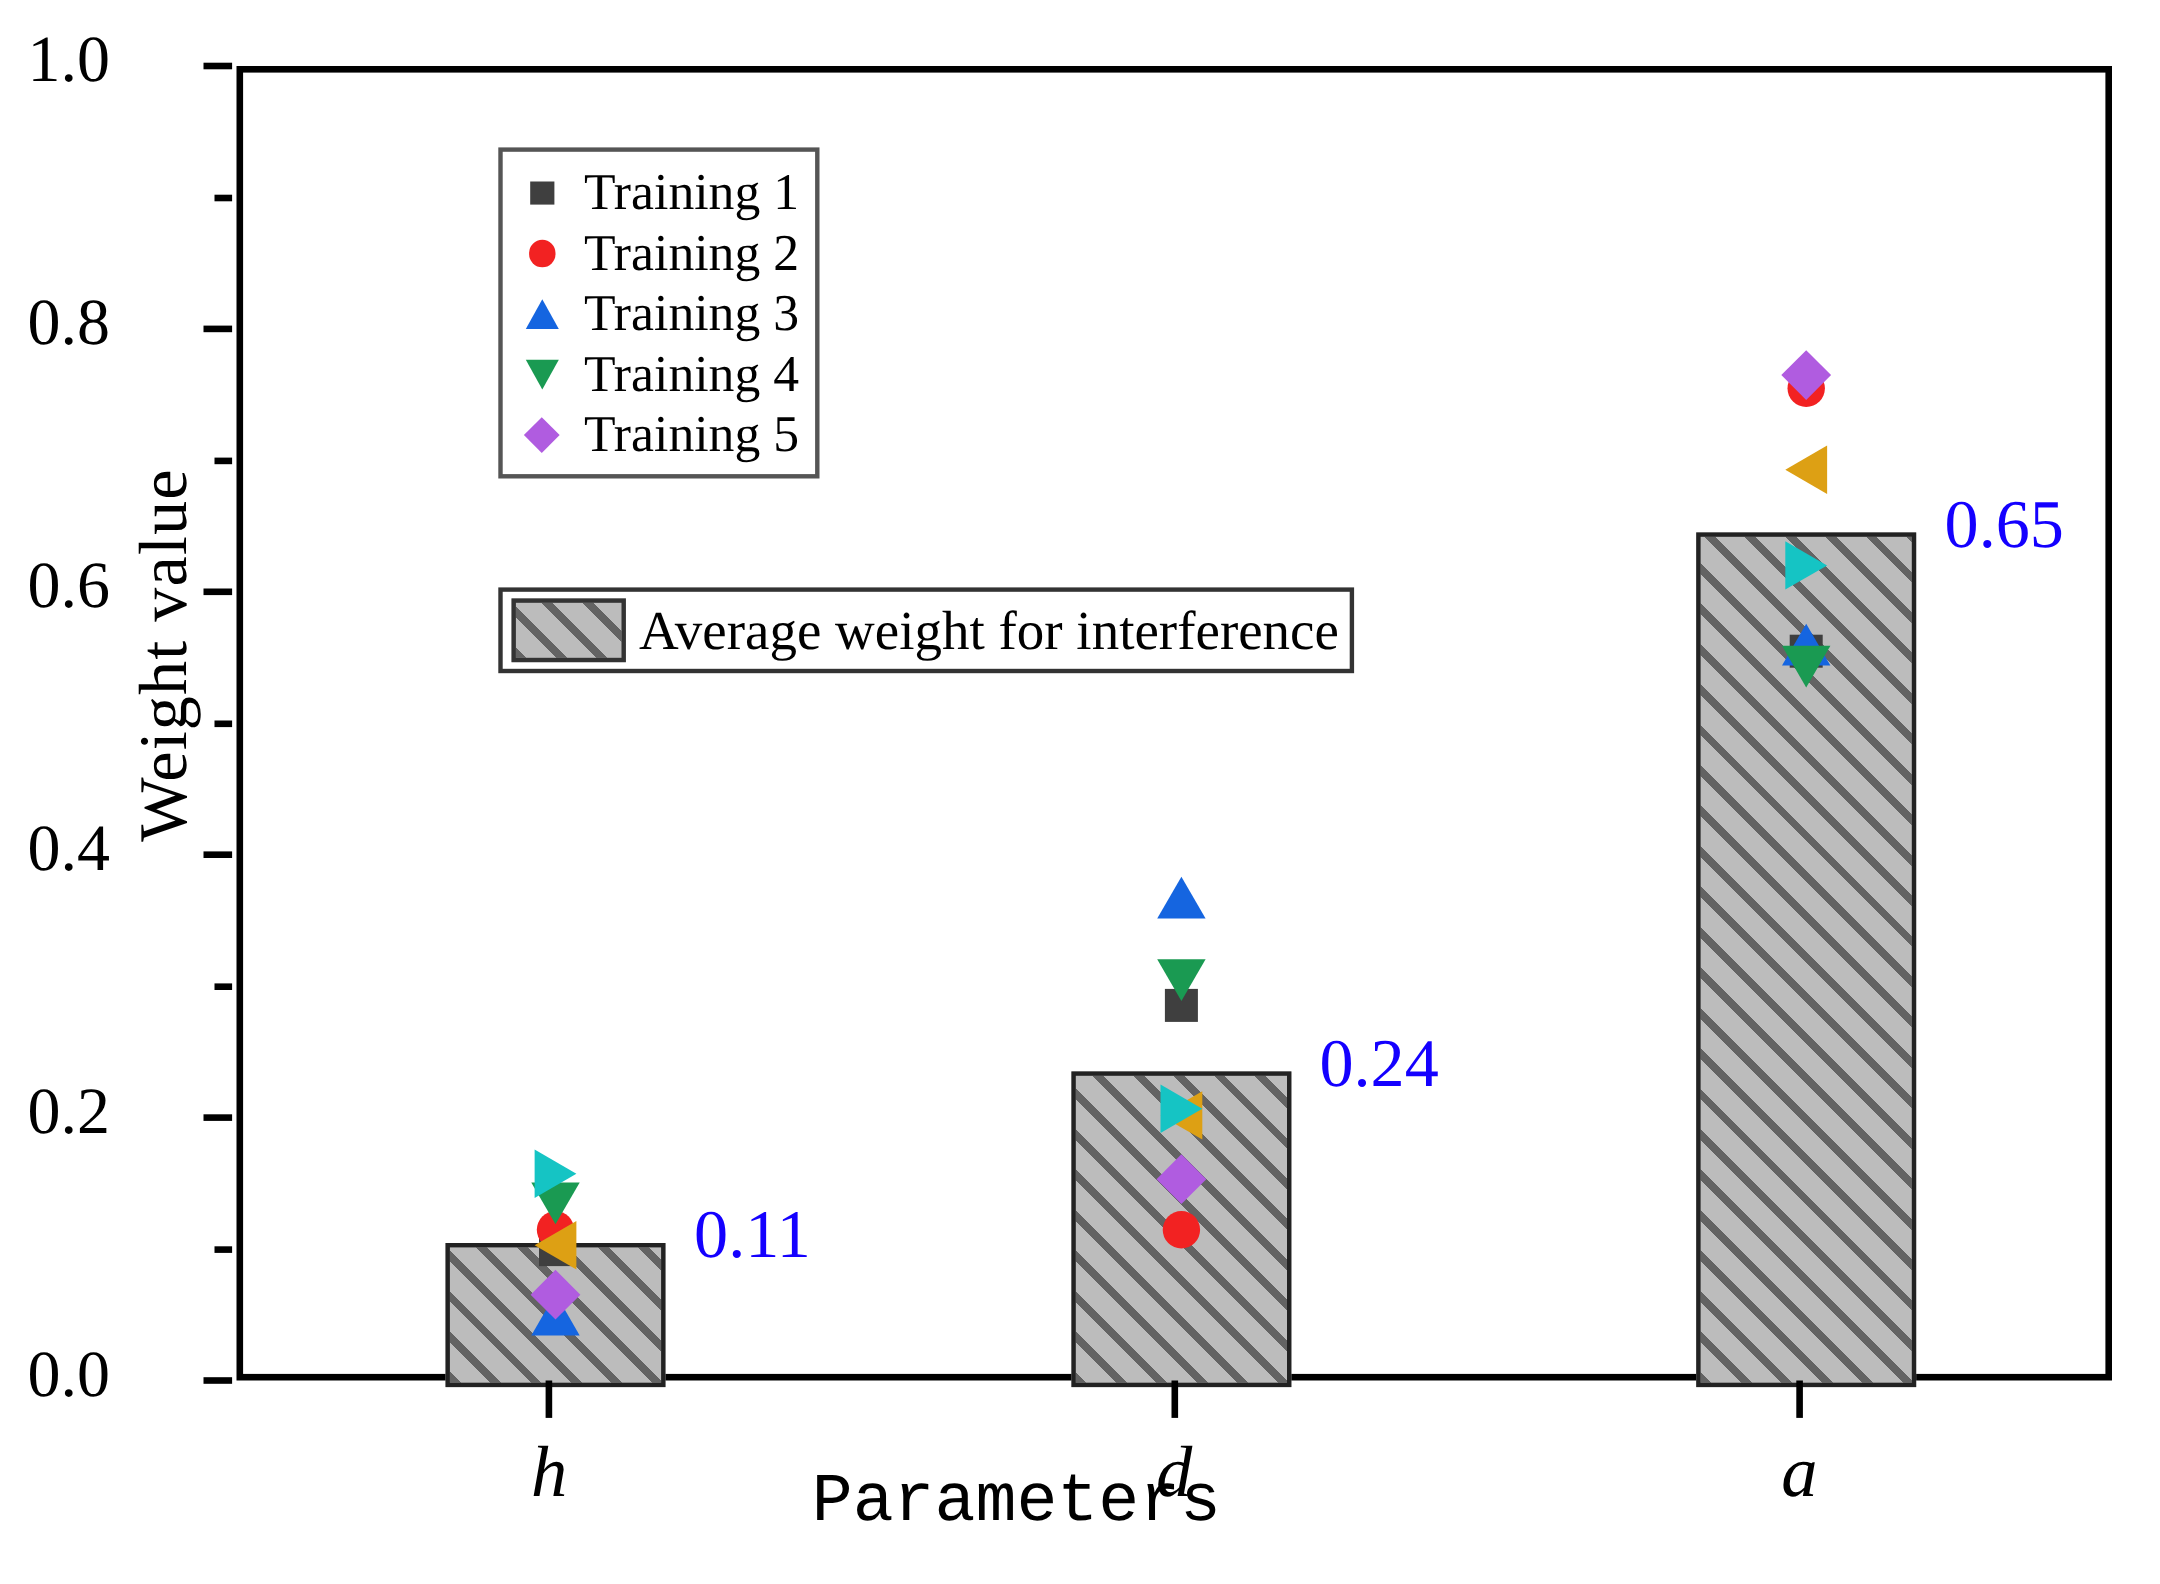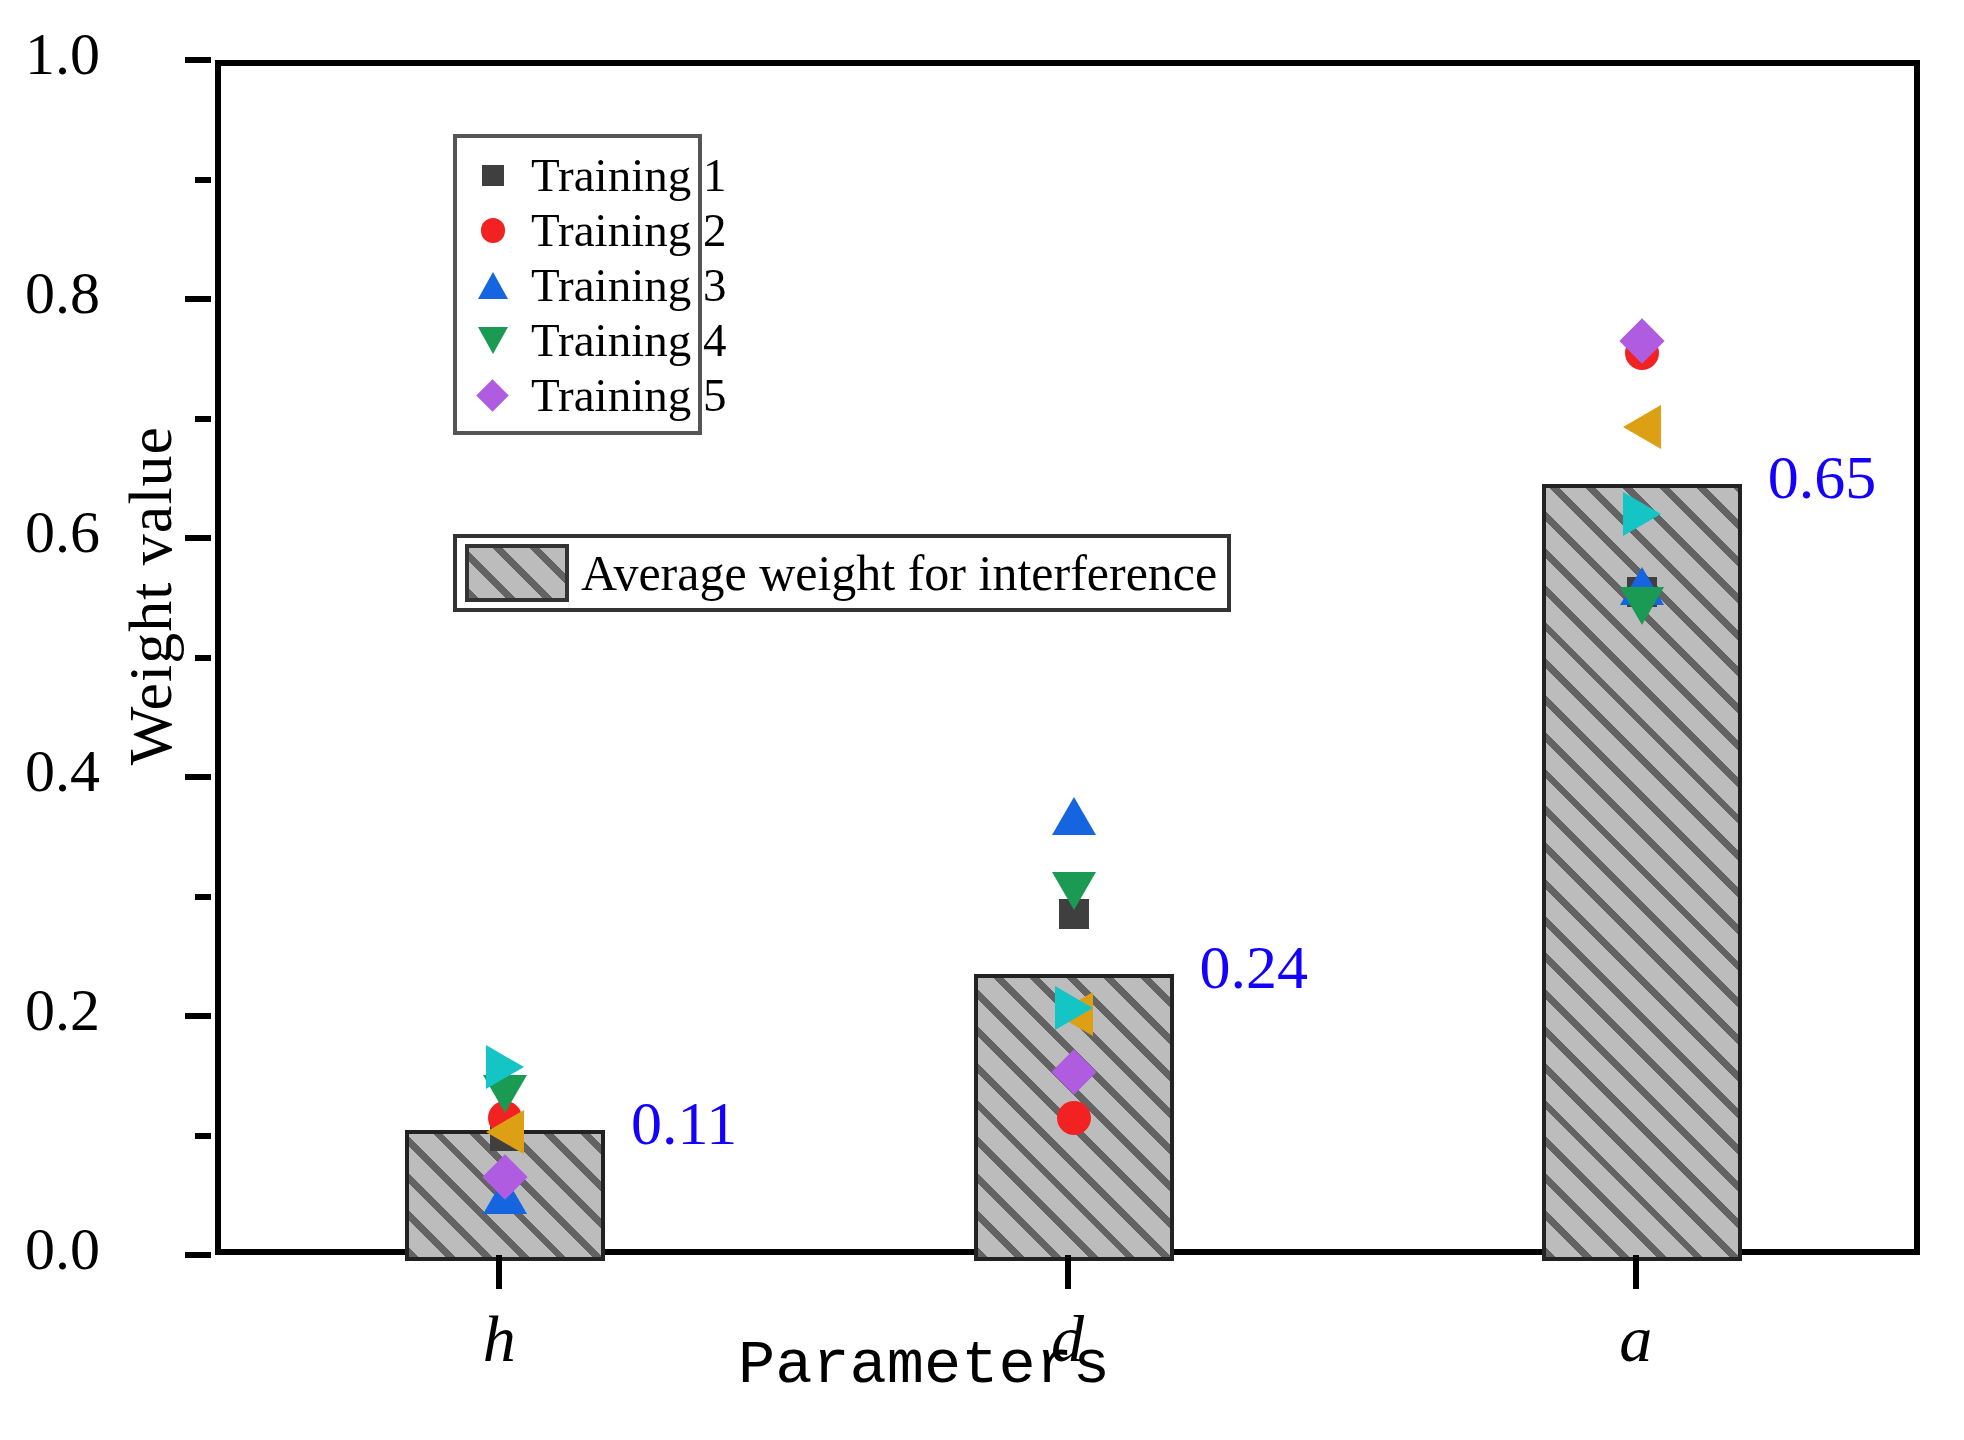--- a/index.html
+++ b/index.html
@@ -46,21 +46,21 @@
   .mk-tri-up{width:0;height:0;border-left:22px solid transparent;
         border-right:22px solid transparent;border-bottom:38px solid currentColor;}
   .mk-tri-down{width:0;height:0;border-left:22px solid transparent;
         border-right:22px solid transparent;border-top:38px solid currentColor;}
   .mk-tri-left{width:0;height:0;border-top:22px solid transparent;
         border-bottom:22px solid transparent;border-right:38px solid currentColor;}
   .mk-tri-right{width:0;height:0;border-top:22px solid transparent;
         border-bottom:22px solid transparent;border-left:38px solid currentColor;}
 
   
-  #legend-series{position:absolute;left:232px;top:68px;width:249px;
+  #legend-series{position:absolute;left:232px;top:68px;width:292px;
         border:4px solid #555;background:#fff;padding:10px 6px 8px 6px;
         box-sizing:border-box;}
   .legend-row{display:flex;align-items:center;height:55px;}
   .legend-swatch{width:60px;display:flex;align-items:center;justify-content:center;
         flex:0 0 60px;}
   .legend-text{font-size:47px;line-height:47px;white-space:nowrap;padding-left:8px;}
 
   #legend-average{position:absolute;left:232px;top:468px;
         border:4px solid #333;background:#fff;padding:6px 10px 6px 8px;
         display:flex;align-items:center;box-sizing:border-box;}

